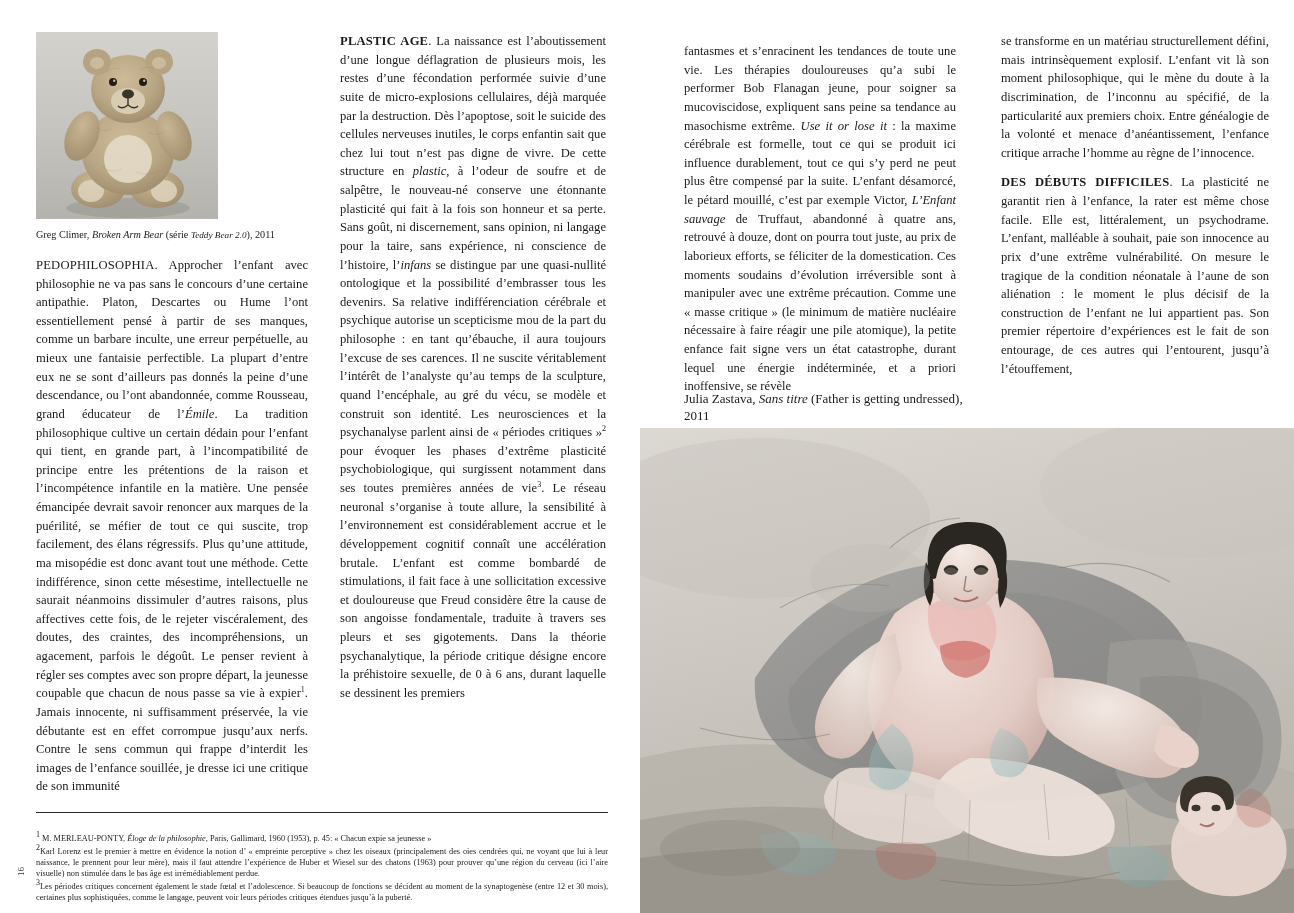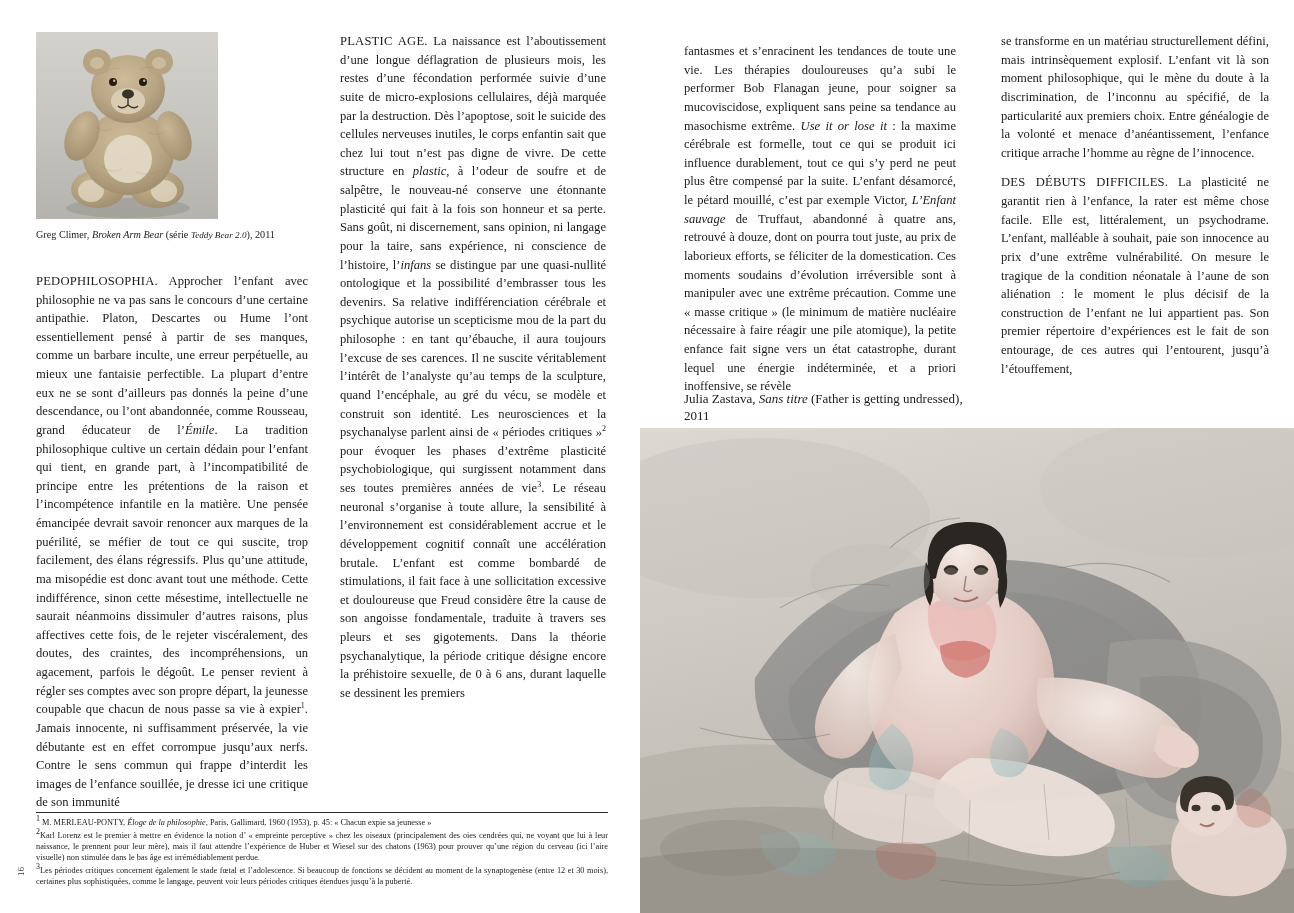--- a/index.html
+++ b/index.html
@@ -52,49 +52,49 @@
     background: linear-gradient(160deg, #cfcfca 0%, #c6c6c0 35%, #bcbcb6 60%, #b2b2ac 100%);
     overflow: hidden;
   }
   .photo-teddy .bear {
     position: absolute;
     left: 0; top: 0; right: 0; bottom: 0;
   }
   .caption {
     font-size: 10.2px;
     line-height: 1.3;
-    margin-bottom: 30px;
+    margin-bottom: 14px;
   }
   .caption i { font-style: italic; }
   .caption .small-it { font-style: italic; font-size: 9.2px; }
 
   .lead-head {
     font-weight: normal;
     font-variant: small-caps;
     letter-spacing: 0.2px;
   }
   .run-head {
-    font-weight: normal;
+    font-weight: bold;
     font-variant: small-caps;
     letter-spacing: 0.2px;
   }
   .it { font-style: italic; }
   sup { font-size: 8px; vertical-align: super; line-height: 0; }
 
   
   .footnotes {
     position: absolute;
     left: 36px;
     top: 812px;
     width: 572px;
     font-size: 8.3px;
     line-height: 1.33;
     text-align: justify;
     border-top: 0.6px solid #2b2b2b;
-    padding-top: 4px;
+    padding-top: 20px;
   }
   .footnotes p { margin: 0 0 2px 0; }
   .footnotes .it { font-style: italic; }
 
   
   .folio {
     position: absolute;
     left: 16px;
     top: 876px;
     font-size: 9px;

